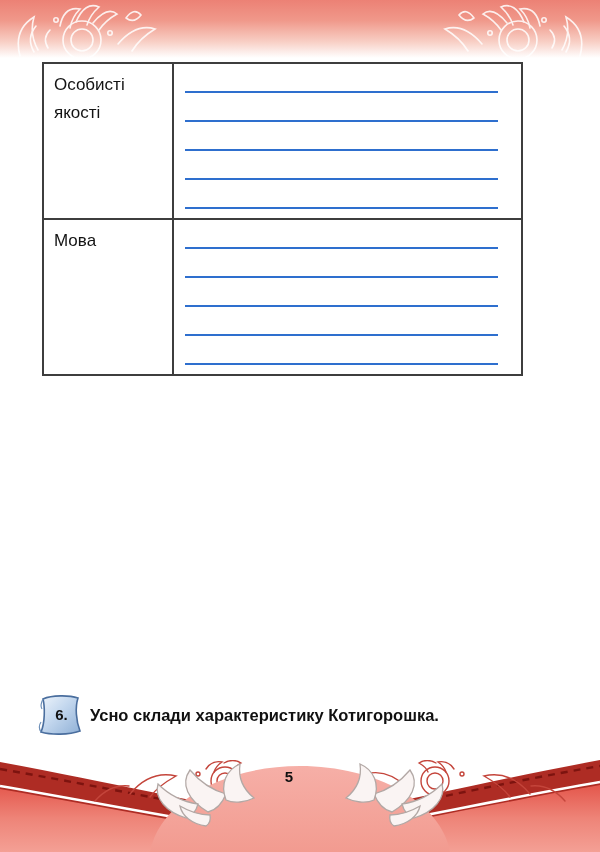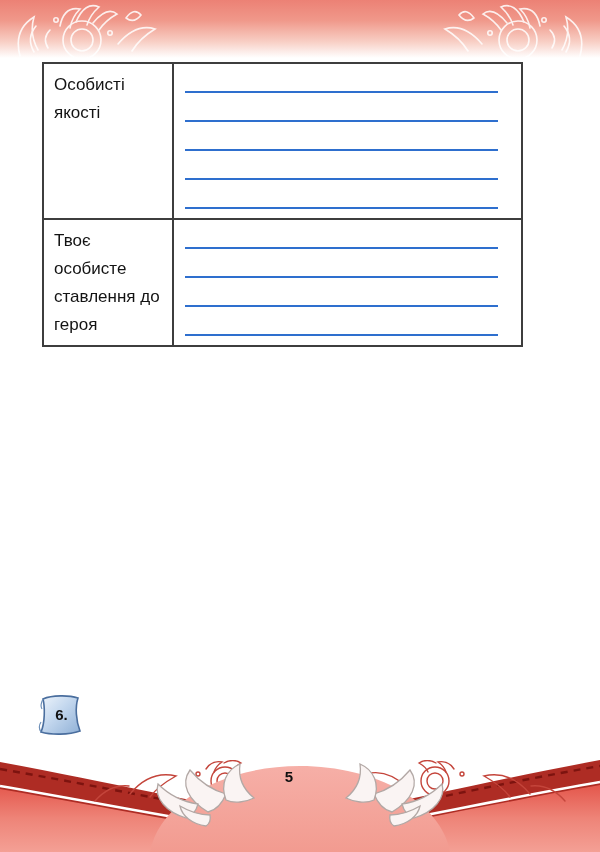--- a/index.html
+++ b/index.html
@@ -89,49 +89,51 @@
       <td class="lines-cell">
             <div class="writing-line"></div>
             <div class="writing-line"></div>
             <div class="writing-line"></div>
             <div class="writing-line"></div>
             <div class="writing-line"></div>
           </td>
     </tr>
 
 
-
     <tr>
-      <td class="label-cell">Твоє особисте ставлення до героя</td>
+      <td class="label-cell">Мова</td>
       <td class="lines-cell">
+            <div class="writing-line"></div>
             <div class="writing-line"></div>
             <div class="writing-line"></div>
             <div class="writing-line"></div>
             <div class="writing-line"></div>
           </td>
     </tr>
+
   </tbody>
   </table>
 
   <div class="task">
     <div class="task-icon">
       <svg width="47" height="42" viewBox="0 0 47 42">
         <defs>
           <linearGradient id="paperGrad" x1="0" y1="0" x2="1" y2="1">
             <stop offset="0" stop-color="#eef4fb"></stop>
             <stop offset="0.45" stop-color="#c3d7ee"></stop>
             <stop offset="1" stop-color="#8fb0d6"></stop>
           </linearGradient>
         </defs>
         <path d="M7,5 C16,1 33,1 42,4 C39,13 40,27 44,37 C33,41 15,41 5,38 C9,29 9,13 7,5 Z" fill="url(#paperGrad)" stroke="#4a6e9e" stroke-width="1.6"></path>
         <path d="M7,5 C5,9 4,12 6,15" fill="none" stroke="#6d8fb8" stroke-width="1.2"></path>
         <path d="M5,38 C3,35 3,31 5,28" fill="none" stroke="#6d8fb8" stroke-width="1.2"></path>
       </svg>
       <span class="task-num">6.</span>
     </div>
+    <p class="task-text">Усно склади характеристику Котигорошка.</p>
   </div>
 
   <div class="bottom-banner">
     <svg width="600" height="92" viewBox="0 0 600 92">
       <defs>
         <linearGradient id="redGrad" x1="0" y1="0" x2="0" y2="1">
           <stop offset="0" stop-color="#e4574c"></stop>
           <stop offset="0.5" stop-color="#ee8478"></stop>
           <stop offset="1" stop-color="#f4a095"></stop>
         </linearGradient>

